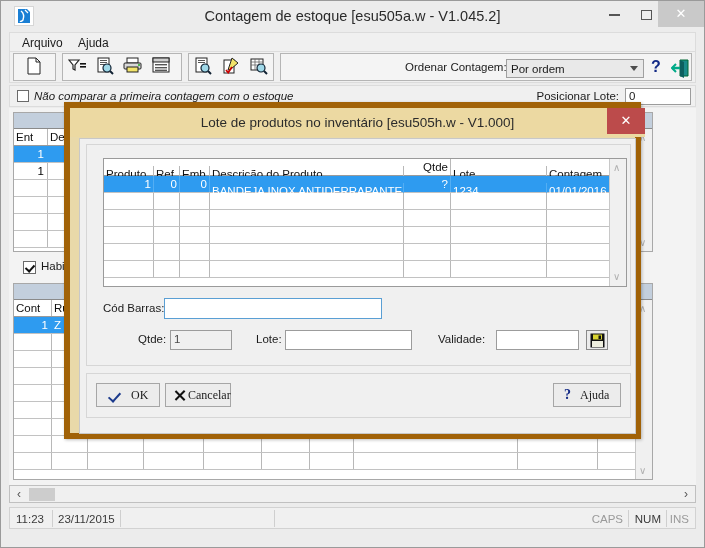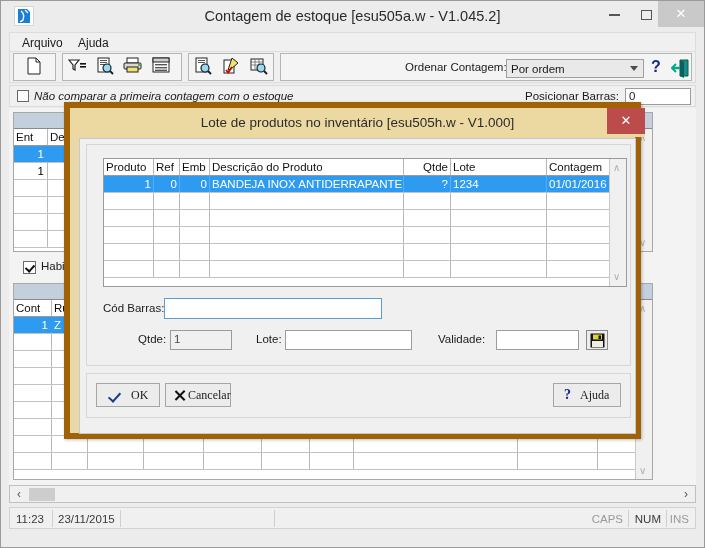--- a/index.html
+++ b/index.html
@@ -360,21 +360,21 @@
   .dg-cell {
     position: absolute; top: 0; height: 100%;
     border-right: 1px solid #b8b8b8;
     box-sizing: border-box;
     font-size: 11.5px;
     line-height: 17px;
     color: #111;
     overflow: hidden; white-space: nowrap;
   }
   .dg-cell.num { text-align: right; padding-right: 2px; }
-  .dg-cell.txt { padding-left: 2px; }
+  .dg-cell.txt { padding-left: 2px; margin-top: 7px; }
   .dgrow {
     position: absolute; left: 0; width: 100%; height: 17px;
     border-bottom: 1px solid #c2c2c2;
     box-sizing: border-box;
   }
   .dgrow.sel { background: #2e9bf0; color: #ffffff; }
   .dgrow.sel .dg-cell { color: #ffffff; border-right-color: #53aef3; }
 
   .fld-label {
     position: absolute;
@@ -555,21 +555,21 @@
             <path d="M5 6 L1 10 L5 14" fill="none" stroke="#0a8" stroke-width="2"></path>
           </svg>
       </div>
     </div>
 
   </div>
 
   <div class="optrow">
     <div class="chk-box" style="left:7px; top:4px;"></div>
     <div class="chk-label" style="left:24px; top:4px;font-style:italic;">Não comparar a primeira contagem com o estoque</div>
-    <div class="pos-label" style="right:76px;">Posicionar Barras:</div>
+    <div class="pos-label" style="right:76px;">Posicionar Lote:</div>
     <div class="pos-input" style="right:4px;">0</div>
   </div>
 
   <div class="bg-area">
 
     <div class="grid-panel" style="left:4px; top:4px; width:640px; height:140px;">
       <div class="grid-toprow"></div>
       <div class="grid-hdr" style="top:16px;">
         <div class="gcell" style="left:0px;  width:34px;">Ent</div>
         <div class="gcell" style="left:34px; width:36px;">Dep</div>

